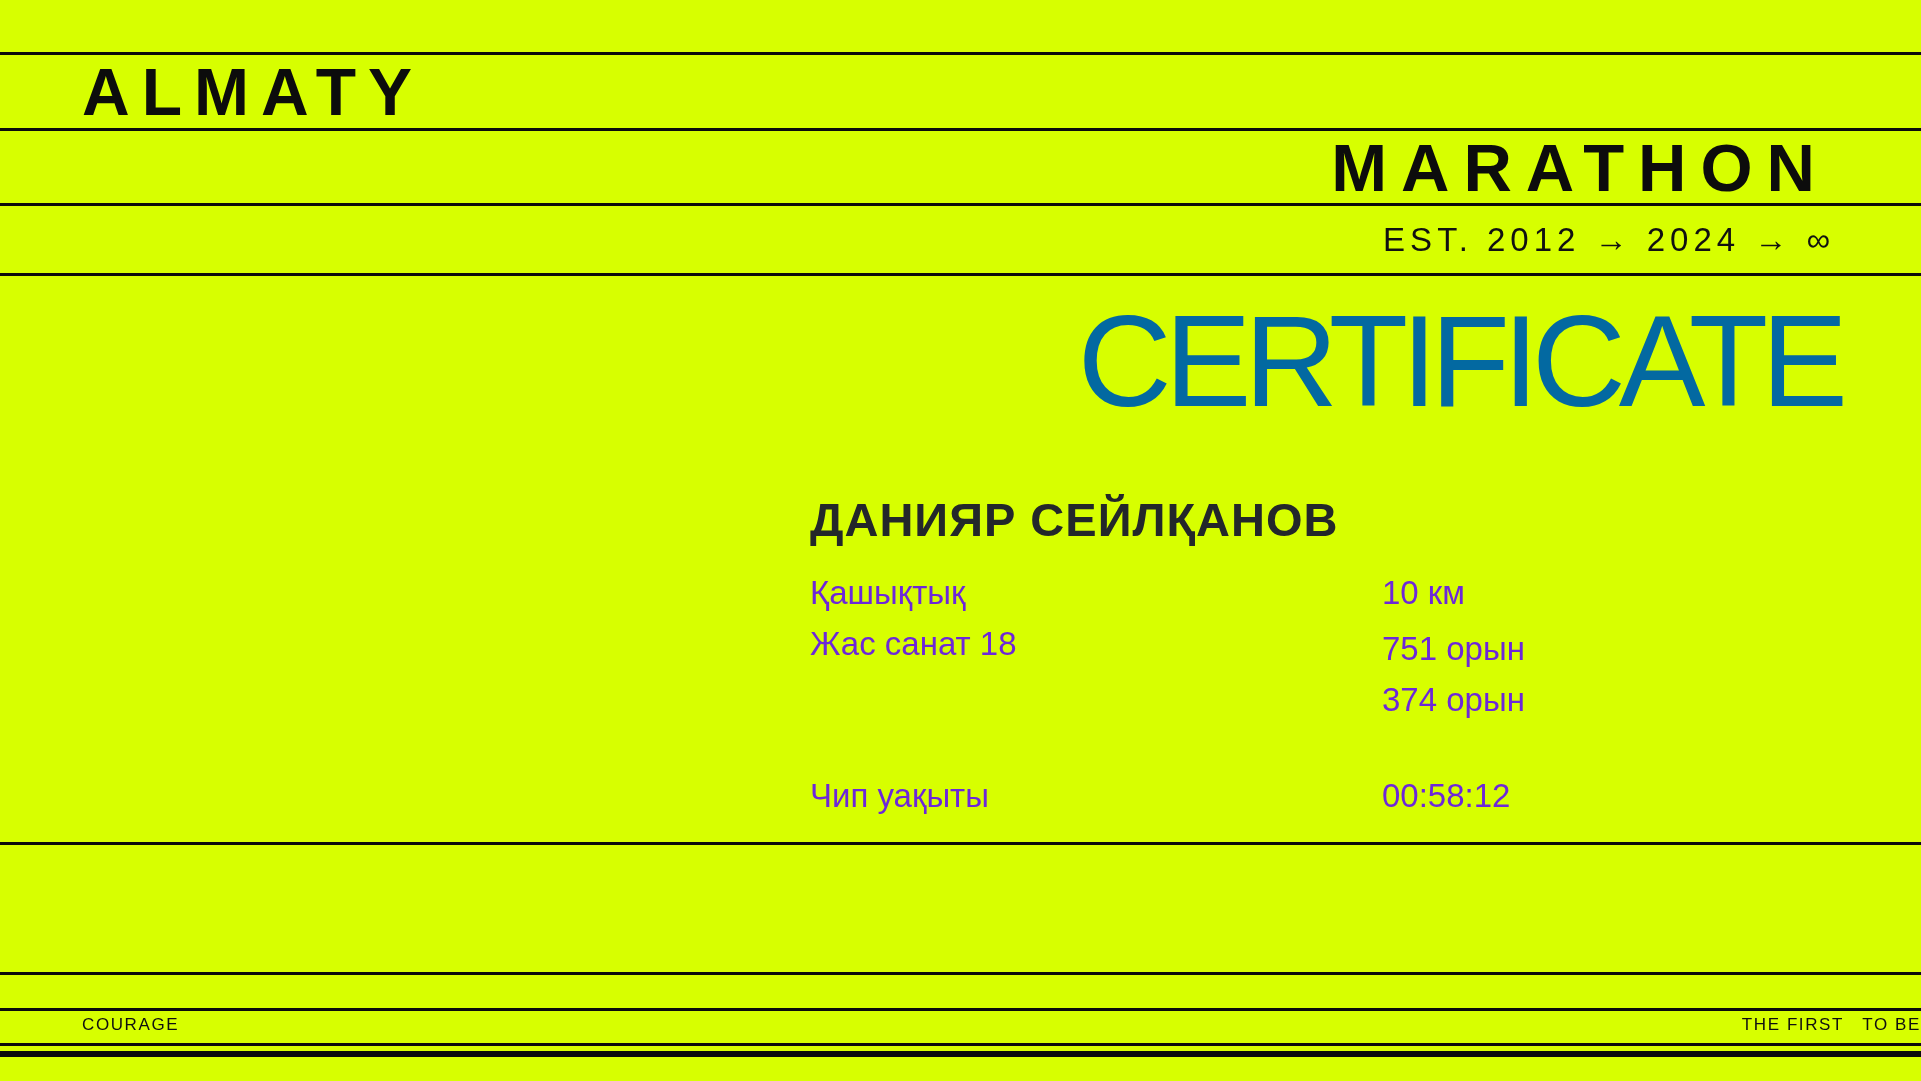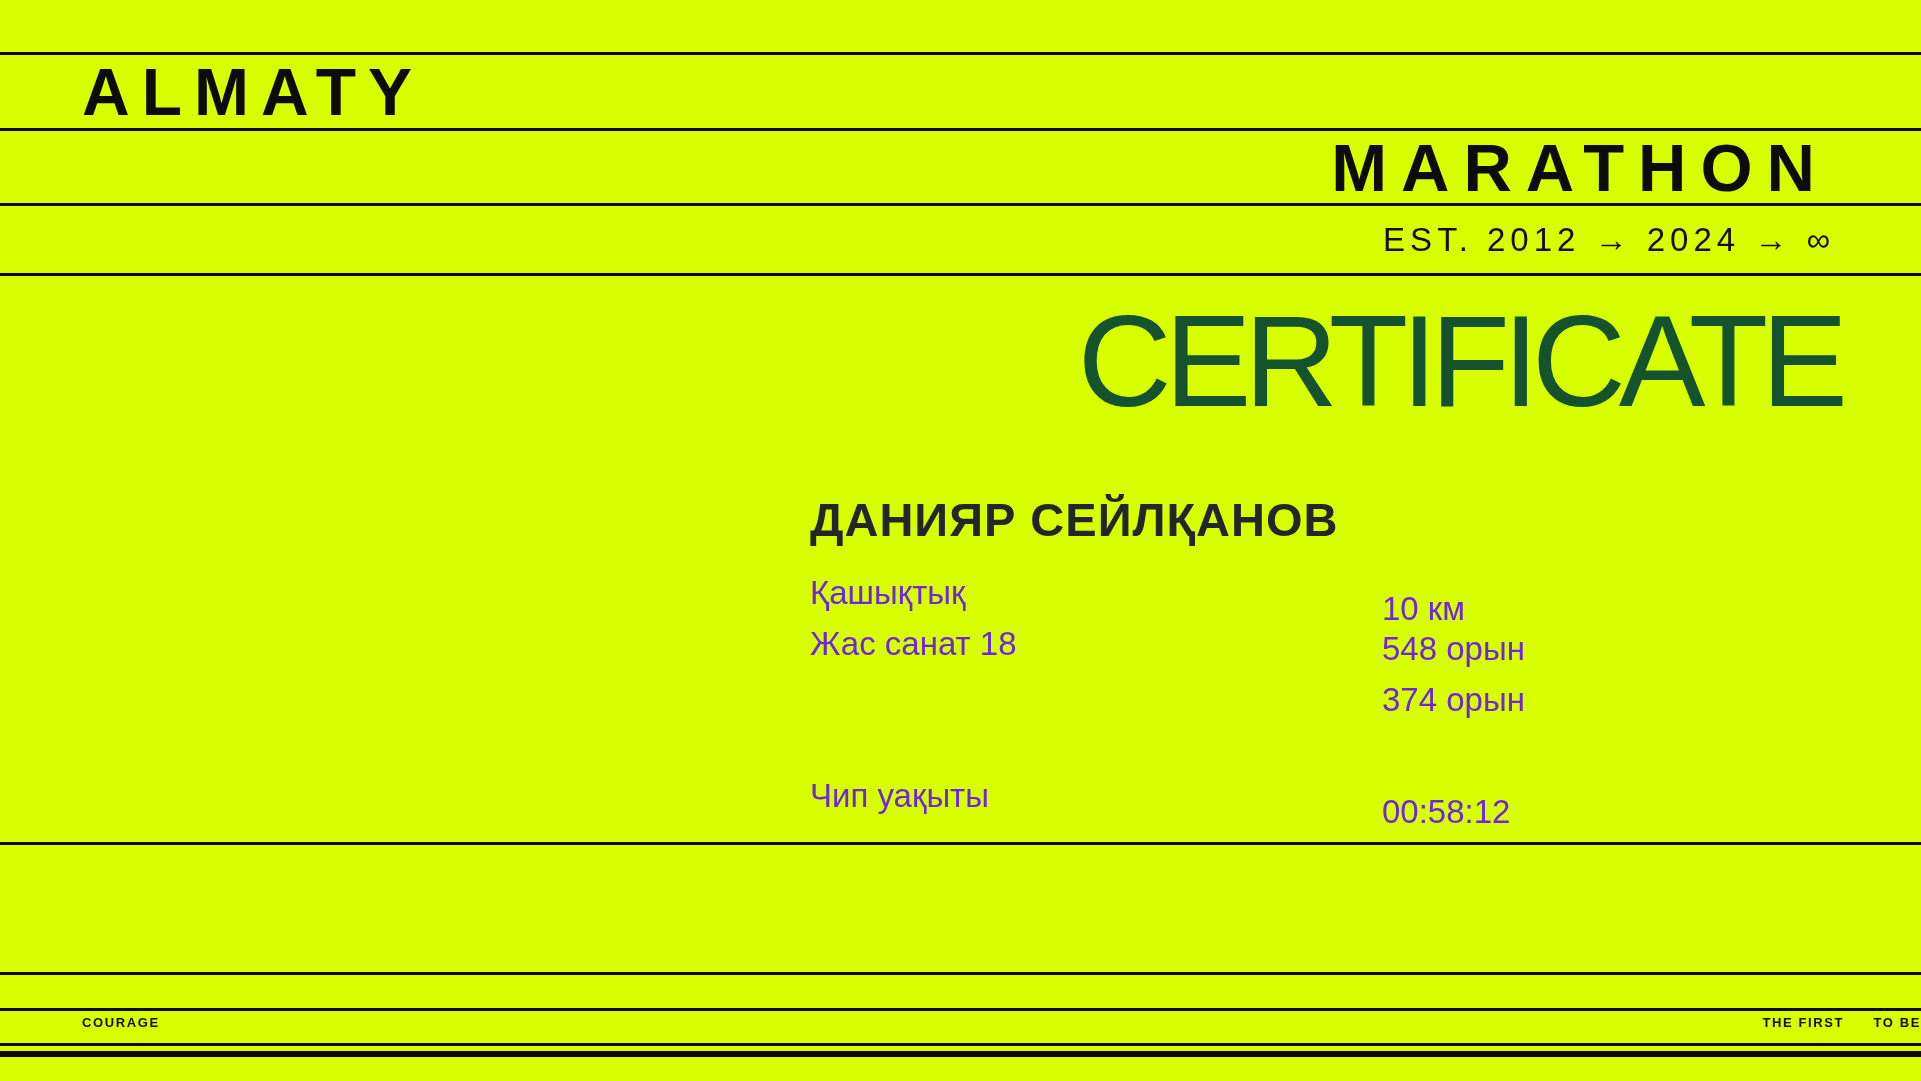--- a/index.html
+++ b/index.html
@@ -25,32 +25,32 @@
     font-size:67px; font-weight:700; letter-spacing:14px; color:#0c0c0c;
   }
   .est-line {
     font-size:33px; font-weight:400; letter-spacing:5px; color:#111;
     white-space:nowrap;
     margin-left:48px;
   }
   .cert-title {
     position:absolute; right:80px; top:296px;
     font-size:130px; font-weight:400; letter-spacing:-7px;
-    line-height:1; color:#14532d; white-space:nowrap;
+    line-height:1; color:#0369a1; white-space:nowrap;
   }
   .runner-name {
     position:absolute; left:810px; top:492px;
     font-size:47px; font-weight:700; letter-spacing:1px; color:#23272a;
     white-space:nowrap;
   }
   .detail-row { position:absolute; left:810px; width:800px; font-size:33px; color:#6d28d9; }
-  .detail-row .value { position:absolute; left:572px; top:16px; }
+  .detail-row .value { position:absolute; left:572px; top:0; }
   .logo-band { position:absolute; left:0; top:845px; width:100%; height:127px; }
   .footer-row { position:absolute; left:0; top:1011px; width:100%; height:30px; }
-  .footer-item { position:absolute; top:4px; font-size:13px; letter-spacing:1.6px; color:#101010;font-weight:bold; }
+  .footer-item { position:absolute; top:4px; font-size:17px; letter-spacing:1.6px; color:#101010; }
   .footer-left { left:82px; }
   .footer-center { left:0; width:100%; text-align:right; }
   .footer-right { right:77px; }
 </style>
 </head>
 <body>
 
 <div class="canvas">
 
   <div class="rule" style="top:52px"></div>
@@ -73,21 +73,21 @@
   <div class="cert-title">CERTIFICATE</div>
 
   <div class="runner-name">ДАНИЯР СЕЙЛҚАНОВ</div>
 
   <div class="detail-row" style="top:574px">
     <span class="label">Қашықтық</span>
     <span class="value">10 км</span>
   </div>
   <div class="detail-row" style="top:625px">
     <span class="label">Жас санат 18</span>
-    <span class="value" style="top:5px">548 орын</span>
+    <span class="value" style="top:5px">751 орын</span>
   </div>
   <div class="detail-row" style="top:677px">
     <span class="value" style="top:4px">374 орын</span>
   </div>
   <div class="detail-row" style="top:777px">
     <span class="label">Чип уақыты</span>
     <span class="value">00:58:12</span>
   </div>
 
   <div class="rule" style="top:842px"></div>

